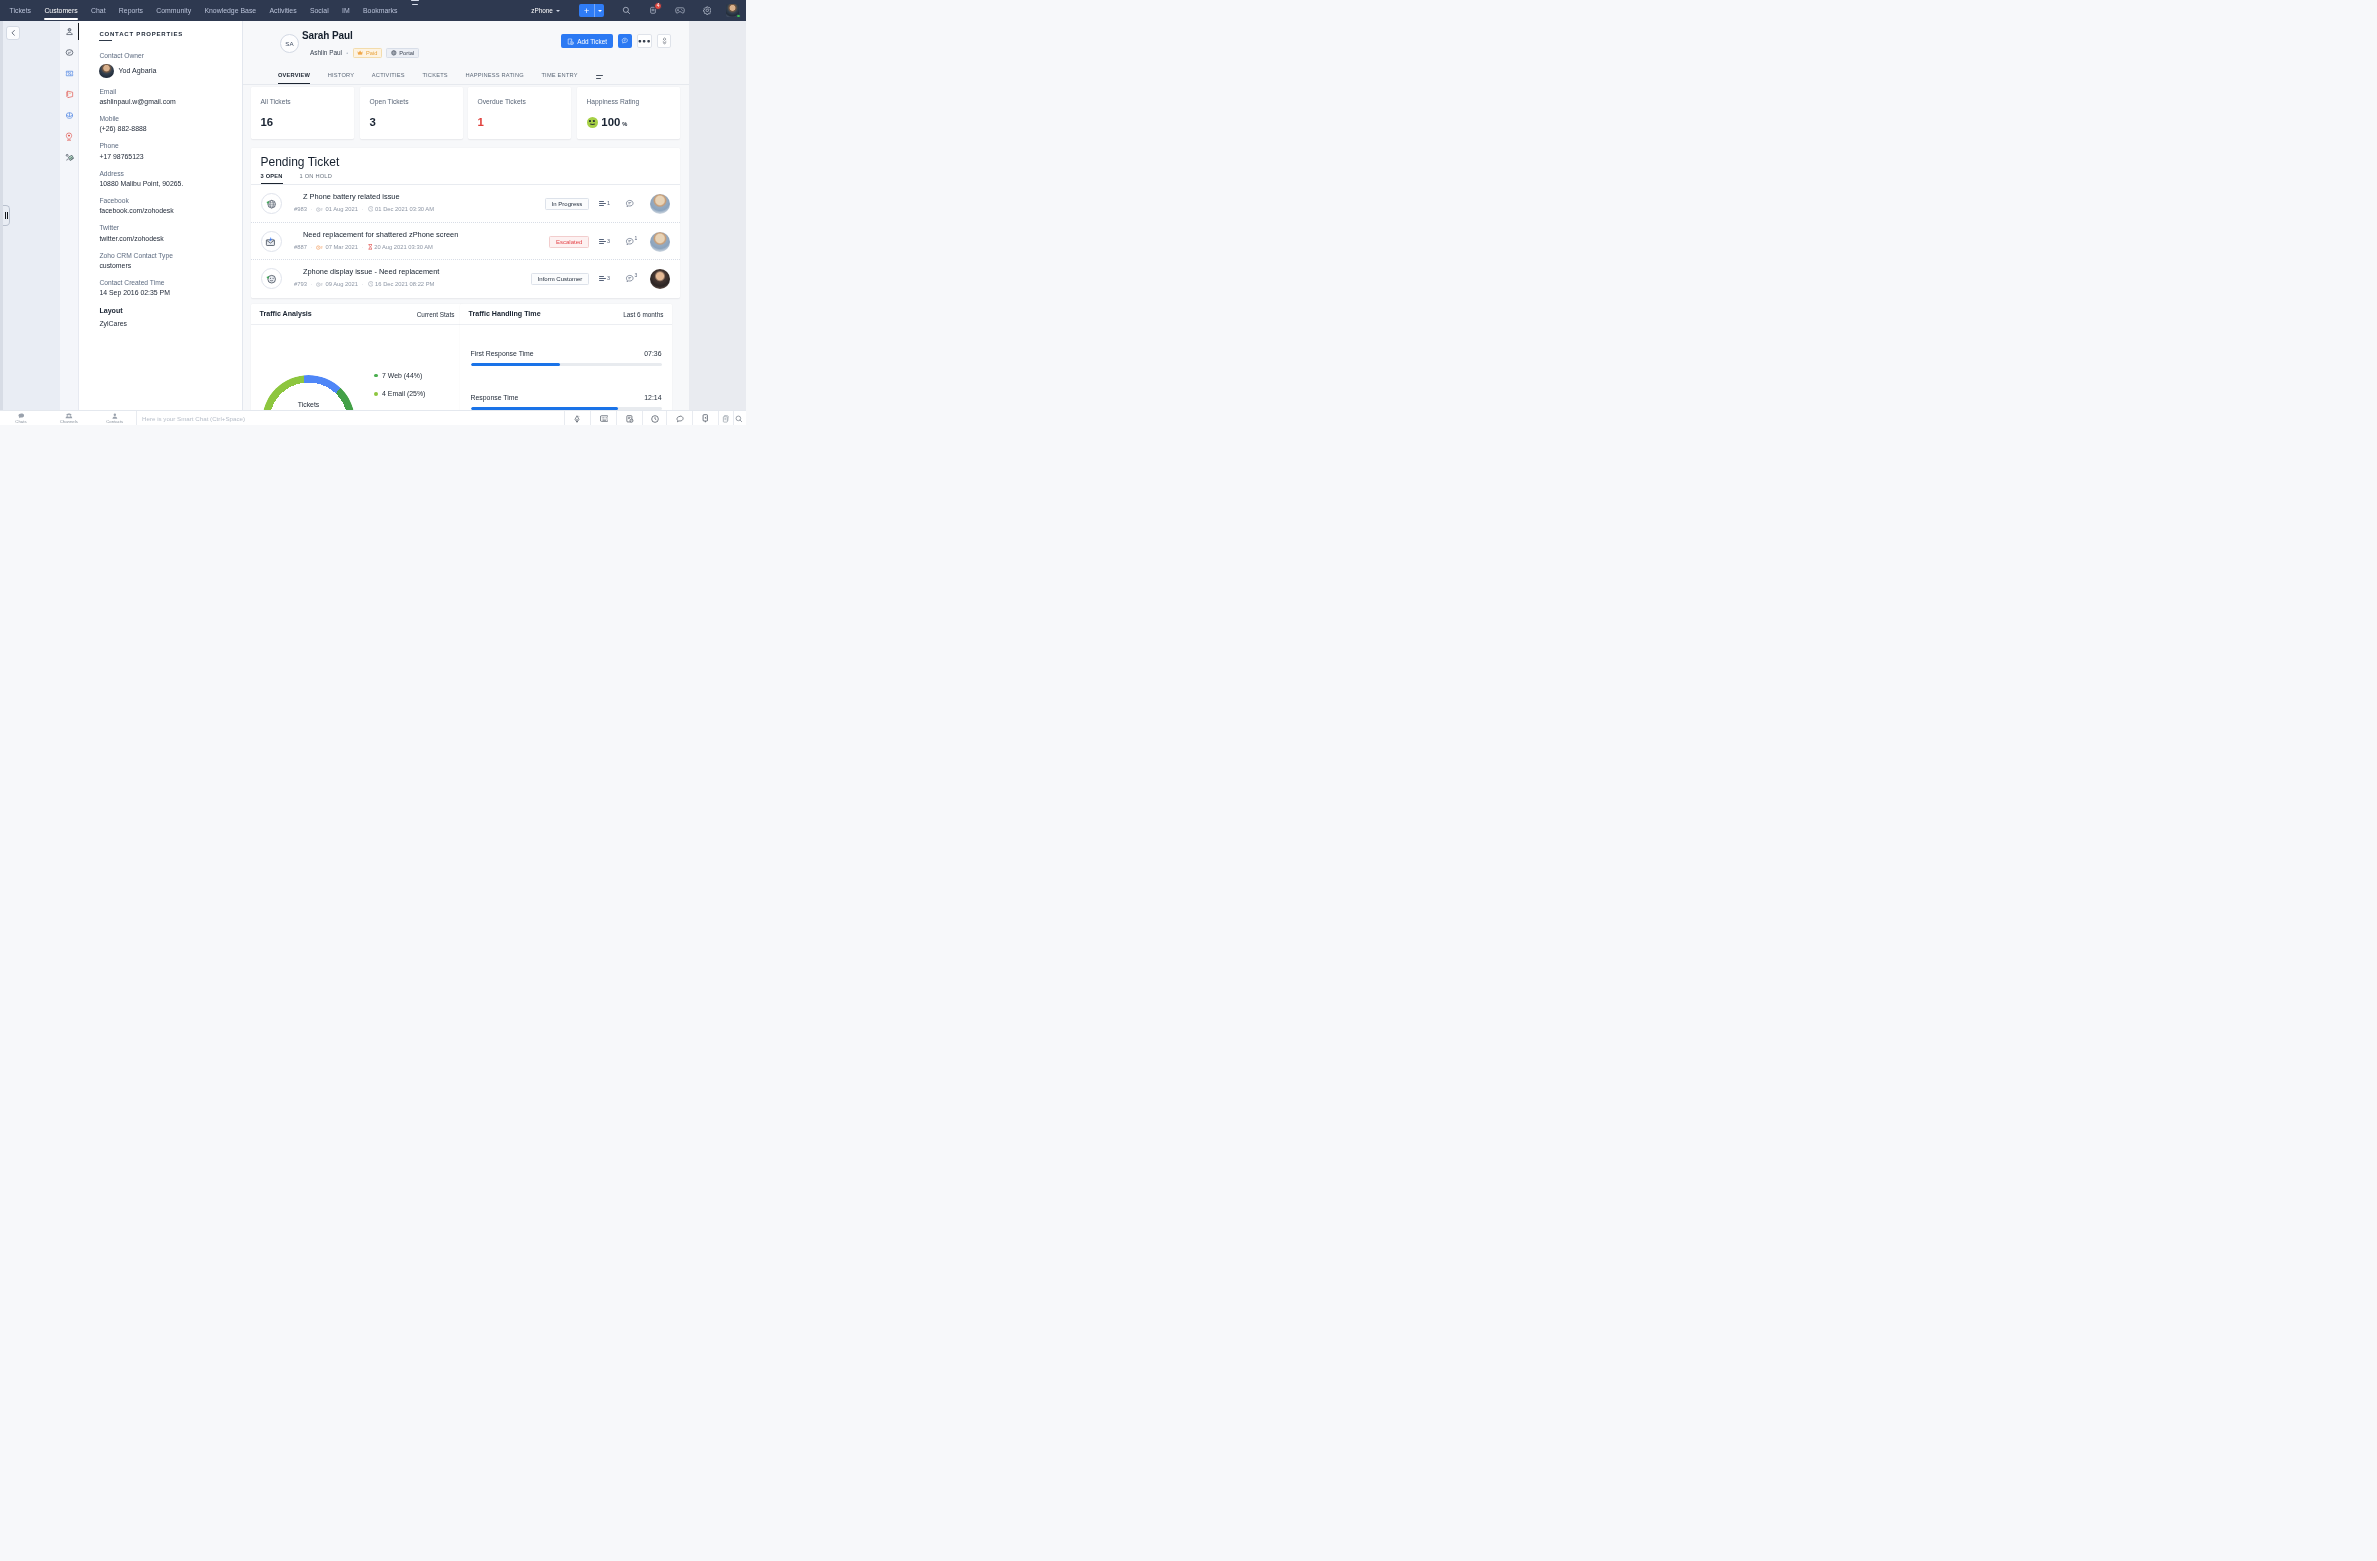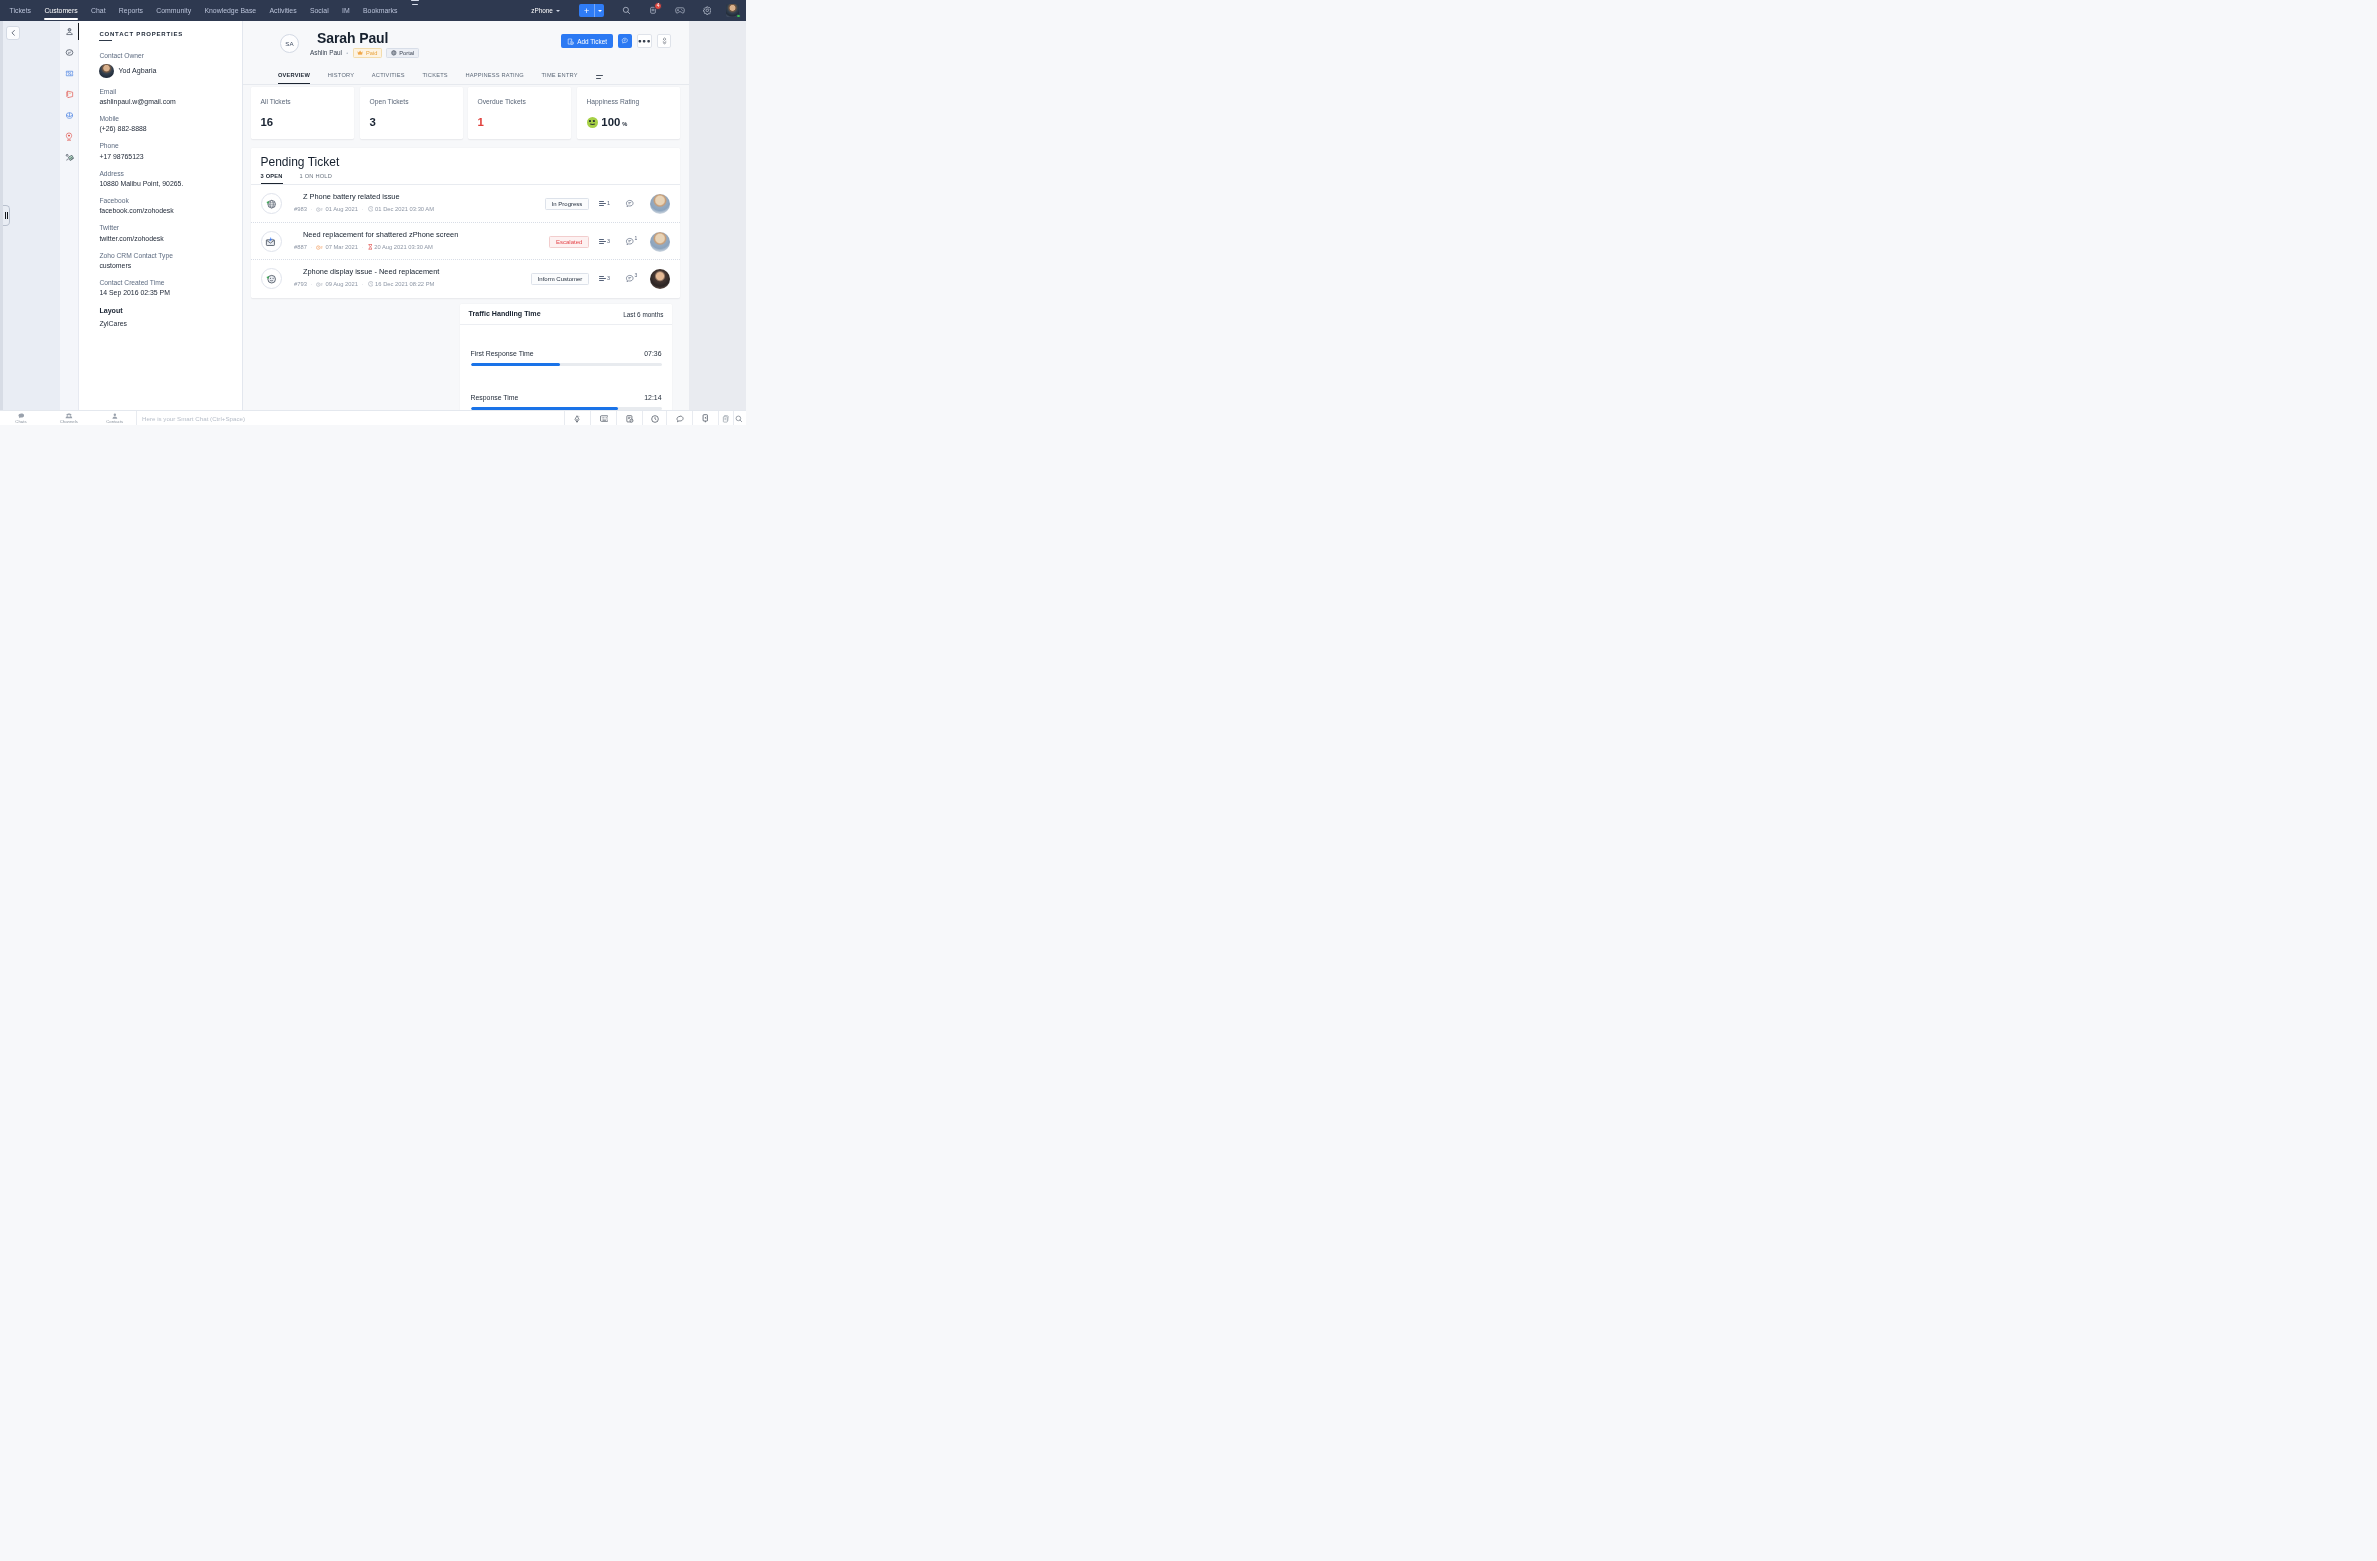--- a/index.html
+++ b/index.html
@@ -55,21 +55,21 @@
   .cp-owner-name { font-size:7.1px; color:#1b2433; }
   .cp-field { margin-top:10px; }
   .cp-layout-label { margin-top:11px; font-size:7.1px; color:#1b2433; font-weight:bold; }
   .cp-layout-value { margin-top:4.8px; font-size:6.9px; color:#1b2433; }
 
   
   .main { position:absolute; left:243px; top:21px; width:446px; bottom:0; background:#f7f8fa; }
   .right-gutter { position:absolute; left:688px; top:21px; width:58px; bottom:15px; background:#e9ebf0; }
 
   .sa-avatar { position:absolute; left:37px; top:13.3px; width:19px; height:19px; border-radius:50%; border:0.5px solid #d3d9e4; color:#414e63; font-size:6.2px; letter-spacing:0.2px; display:flex; align-items:center; justify-content:center; background:#fdfdfe; }
-  .contact-name { position:absolute; left:74px; top:8.6px; font-size:14px; font-weight:bold; color:#16202e; letter-spacing:-0.1px; }
+  .contact-name { position:absolute; left:59px; top:8.6px; font-size:10px; font-weight:bold; color:#16202e; letter-spacing:-0.1px; }
   .sub-row { position:absolute; left:67px; top:27px; display:flex; align-items:center; gap:4.3px; }
   .sub-name { font-size:6.4px; color:#36404f; }
   .sub-dot { color:#b6bdc9; font-size:5.7px; }
   .badge { display:flex; align-items:center; gap:2.4px; height:9.5px; padding:0 3.8px; border-radius:1.4px; font-size:5.7px; cursor:default; }
   .badge-paid { background:#fdf3e2; border:0.5px solid #f3dcab; color:#e8a33d; }
   .badge-portal { background:#eceff5; border:0.5px solid #d8dee8; color:#3c4554; }
 
   .hdr-actions { position:absolute; top:13px; right:17.6px; display:flex; gap:4.8px; }
   .btn { height:14.3px; border-radius:1.9px; display:flex; align-items:center; justify-content:center; cursor:pointer; }
   .btn-add { width:52px; gap:3.3px; background:#2b79f3; color:#fff; font-size:6.4px; }
@@ -579,20 +579,39 @@
               <path d="M10 3c4 0 7 2.6 7 5.9s-3 5.9-7 5.9c-.8 0-1.6-.1-2.3-.3L4.2 16l.6-2.7C3.7 12.2 3 10.7 3 8.9 3 5.6 6 3 10 3z" fill="none" stroke="#57637a" stroke-width="1.4"></path>
               <line x1="7" y1="7.4" x2="13" y2="7.4" stroke="#57637a" stroke-width="1.2"></line>
               <line x1="7" y1="10" x2="11" y2="10" stroke="#57637a" stroke-width="1.2"></line>
             </svg>
           <sup>3</sup>
         </div>
         <div class="t-avatar ph ph-woman"></div>
       </div>
     </div>
 
+    <div class="card traffic-card">
+      <div class="card-hd">
+        <span class="hd-title">Traffic Analysis</span>
+        <span class="hd-sub">Current Stats</span>
+      </div>
+      <div class="card-divider"></div>
+      <div class="donut"></div>
+      <div class="donut-label">Tickets</div>
+      <div class="legend">
+        <div class="legend-item">
+          <span class="legend-dot dot-web"></span>
+          <span>7 Web (44%)</span>
+        </div>
+        <div class="legend-item">
+          <span class="legend-dot dot-email"></span>
+          <span>4 Email (25%)</span>
+        </div>
+      </div>
+    </div>
 
     <div class="card aht-card">
       <div class="card-hd">
         <span class="hd-title">Traffic Handling Time</span>
         <span class="hd-sub">Last 6 months</span>
       </div>
       <div class="card-divider"></div>
       <div class="metric" style="top:46px;">
         <div class="metric-row">
           <span>First Response Time</span>

